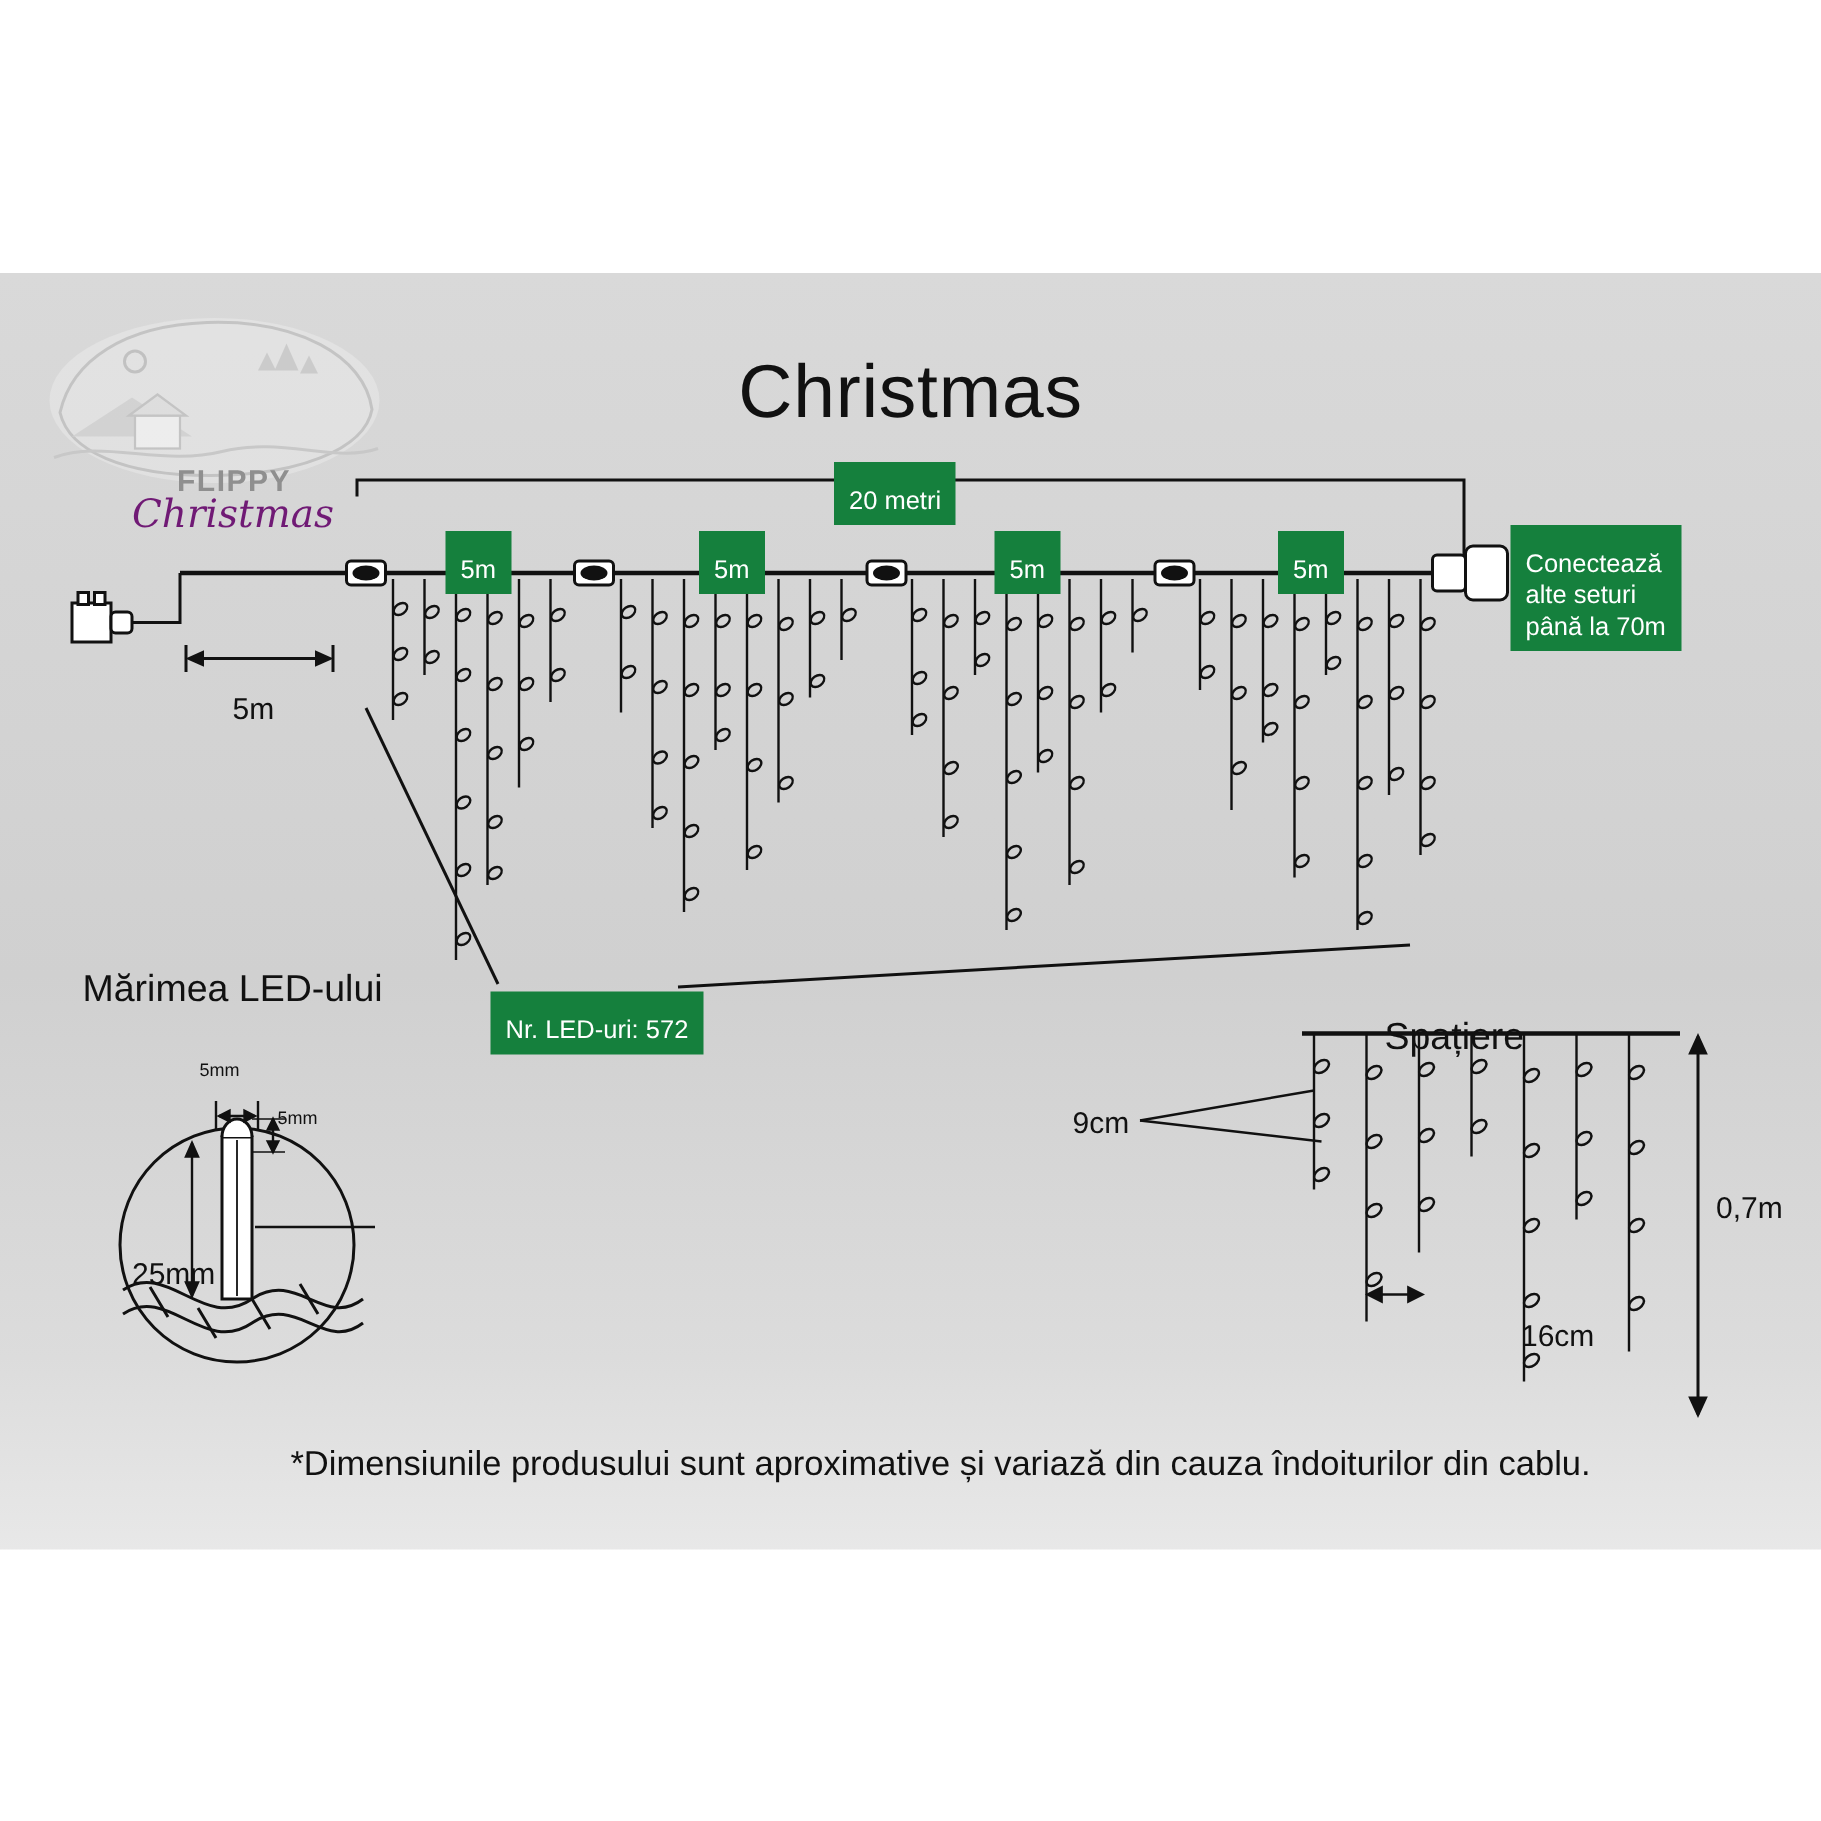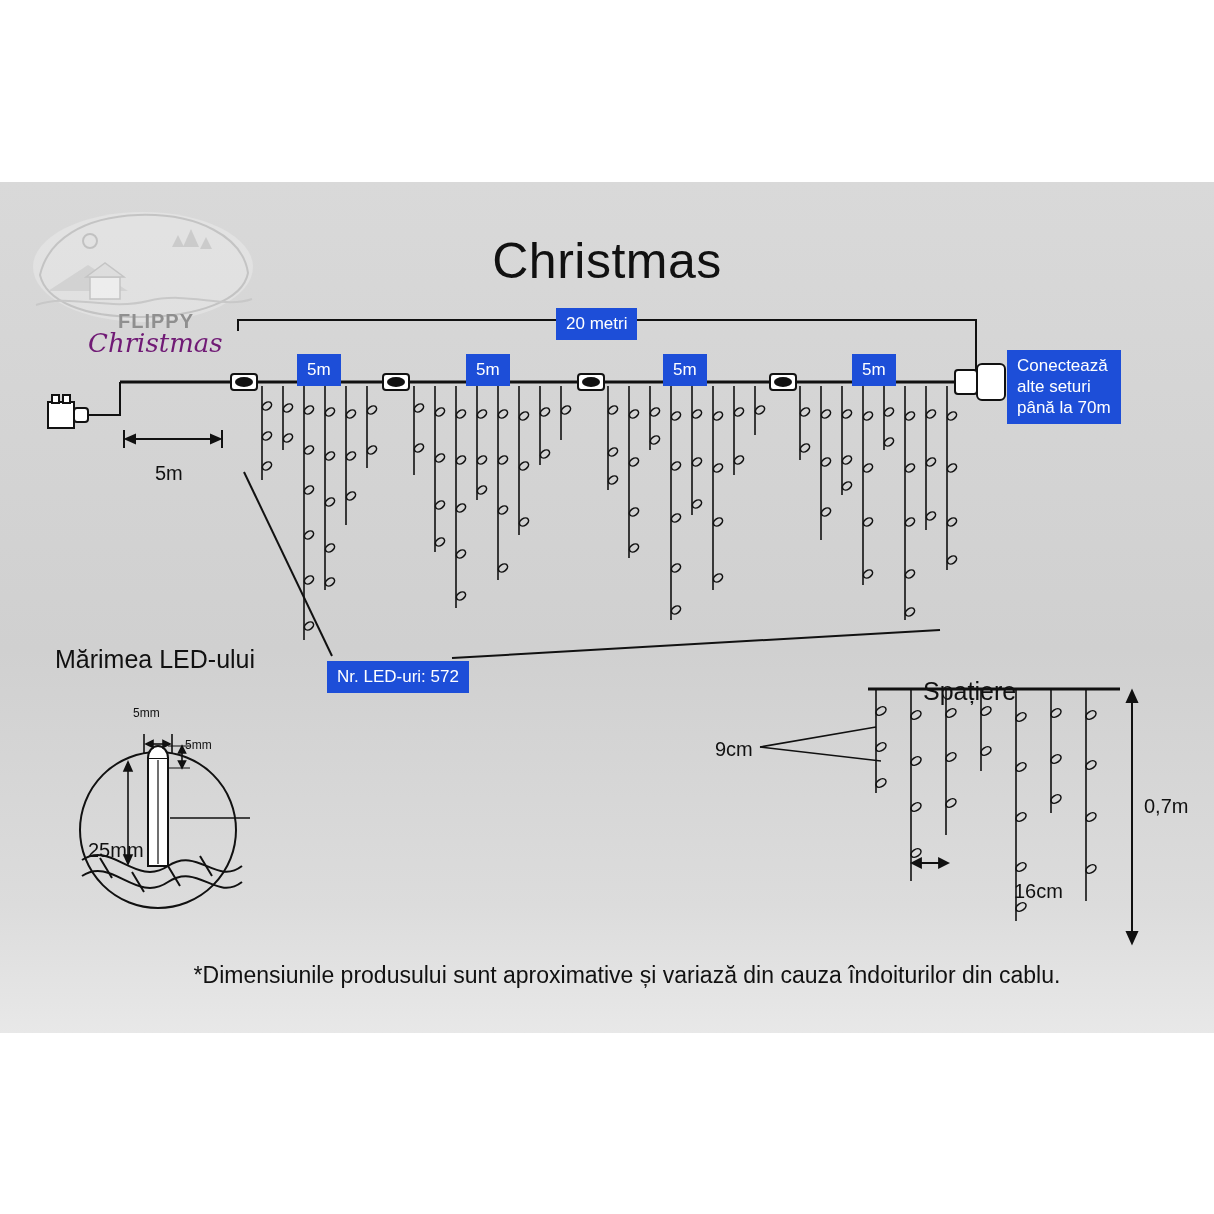--- a/index.html
+++ b/index.html
@@ -36,25 +36,25 @@
   }
   .section-title {
     font-size: 25px;
     color: #111;
   }
   #marimea-title { left: 55px; top: 645px; }
   #spatiere-title { left: 923px; top: 677px; text-align: right; }
 
   
   .chip {
-    background: #1d4ed8;
+    background: #15803d;
     color: #fff;
     font-size: 17px;
     line-height: 21px;
-    padding: 5px 10px 6px 10px;
+    padding: 15px 10px 6px 10px;
     white-space: pre-line;
     text-align: center;
   }
 
   
   .dimtext {
     color: #111;
     font-size: 20px;
   }
   .dimtext.tiny { font-size: 12px; }

